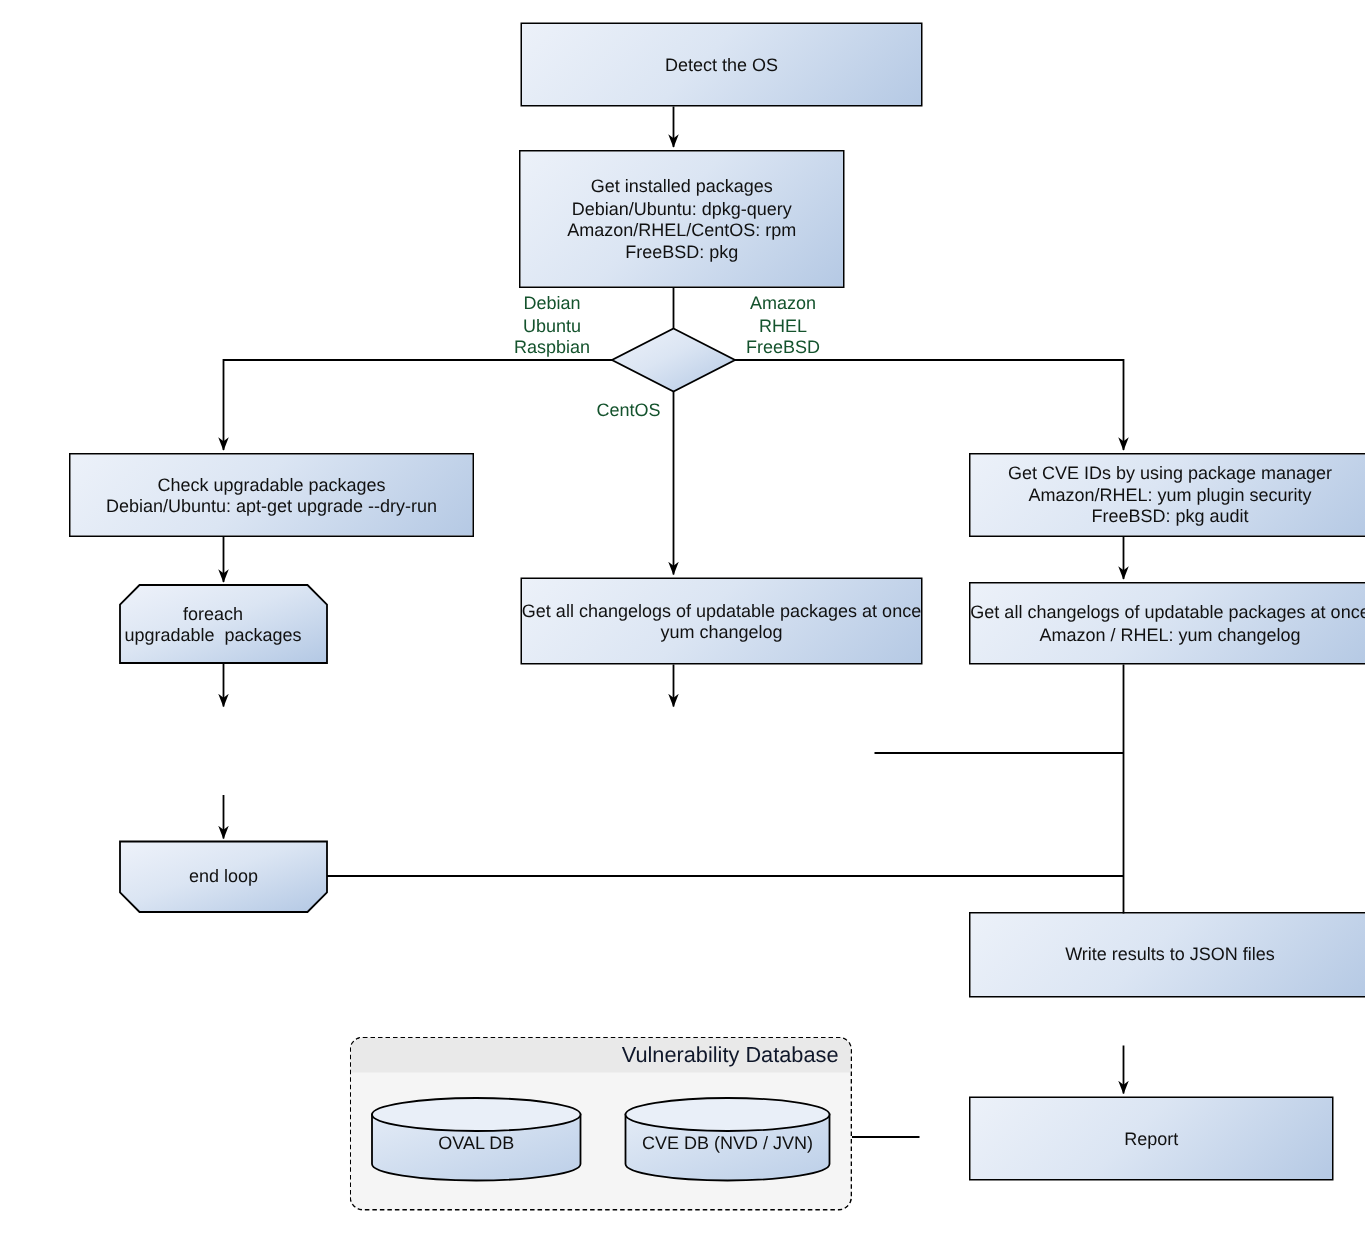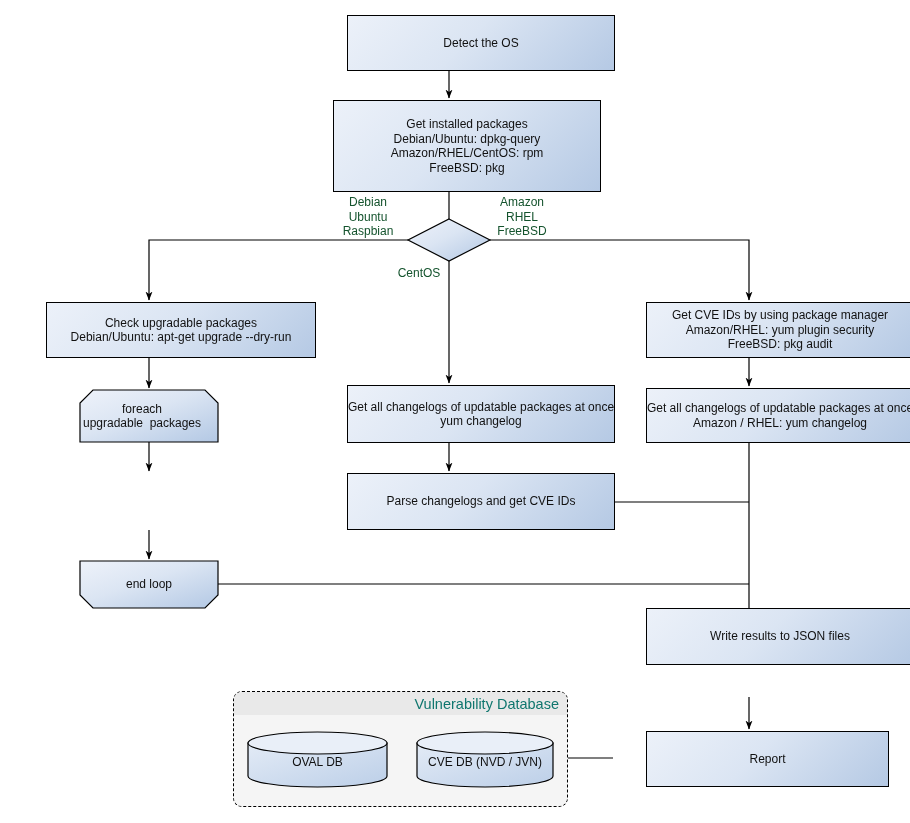--- a/index.html
+++ b/index.html
@@ -66,21 +66,21 @@
     overflow: hidden;
   }
   .db-header {
     height: 23px;
     background: #e9e9e9;
     display: flex;
     align-items: center;
     justify-content: flex-end;
     padding-right: 8px;
     font-size: 14.5px;
-    color: #0f766e;
+    color: #0f172a;
   }
 </style>
 </head>
 <body>
 
 <div class="canvas">
 
   <div class="db-panel">
     <div class="db-header">
       <span>Vulnerability Database</span>
@@ -126,36 +126,33 @@
 
     <path d="M248,743 V776 A69.5,11 0 0 0 387,776 V743 Z" fill="url(#cylGrad)" stroke="#000" stroke-width="1.2"></path>
     <ellipse cx="317.5" cy="743" rx="69.5" ry="11" fill="#e9eff8" stroke="#000" stroke-width="1.2"></ellipse>
     <path d="M417,743 V776 A68,11 0 0 0 553,776 V743 Z" fill="url(#cylGrad)" stroke="#000" stroke-width="1.2"></path>
     <ellipse cx="485" cy="743" rx="68" ry="11" fill="#e9eff8" stroke="#000" stroke-width="1.2"></ellipse>
   </svg>
 
   <div class="node rect" style="left:315px;top:15px;width:268px;height:56px">
     <span class="node-label">Detect the OS</span>
   </div>
-  <div class="node rect" style="left:301px;top:100px;width:268px;height:92px">
+  <div class="node rect" style="left:314px;top:100px;width:217px;height:92px">
     <span class="node-label">Get installed packages
 Debian/Ubuntu: dpkg-query
 Amazon/RHEL/CentOS: rpm
 FreeBSD: pkg</span>
   </div>
   <div class="node rect" style="left:14px;top:302px;width:270px;height:56px">
     <span class="node-label">Check upgradable packages
 Debian/Ubuntu: apt-get upgrade --dry-run</span>
   </div>
   <div class="node rect" style="left:315px;top:385px;width:268px;height:58px">
     <span class="node-label">Get all changelogs of updatable packages at once
 yum changelog</span>
-  </div>
-  <div class="node rect" style="left:315px;top:473px;width:268px;height:57px">
-    <span class="node-label">Parse changelogs and get CVE IDs</span>
   </div>
   <div class="node rect" style="left:614px;top:302px;width:268px;height:56px">
     <span class="node-label">Get CVE IDs by using package manager
 Amazon/RHEL: yum plugin security
 FreeBSD: pkg audit</span>
   </div>
   <div class="node rect" style="left:614px;top:388px;width:268px;height:55px">
     <span class="node-label">Get all changelogs of updatable packages at once
 Amazon / RHEL: yum changelog</span>
   </div>

